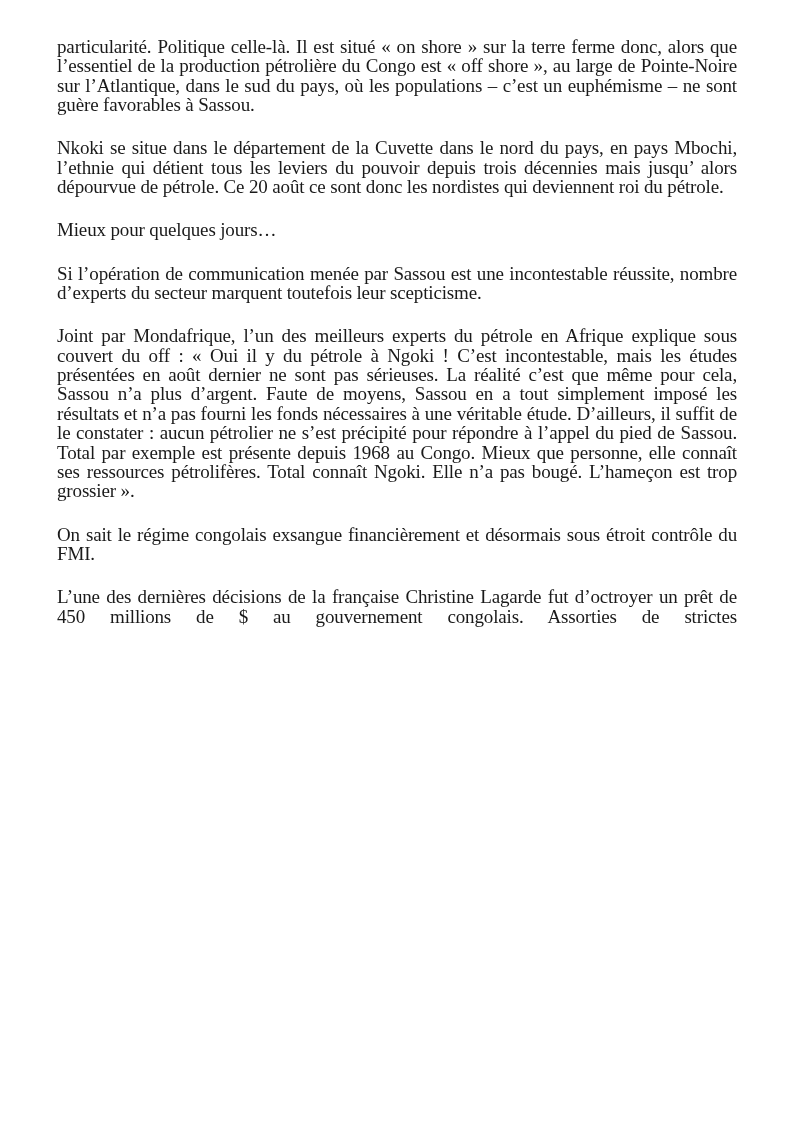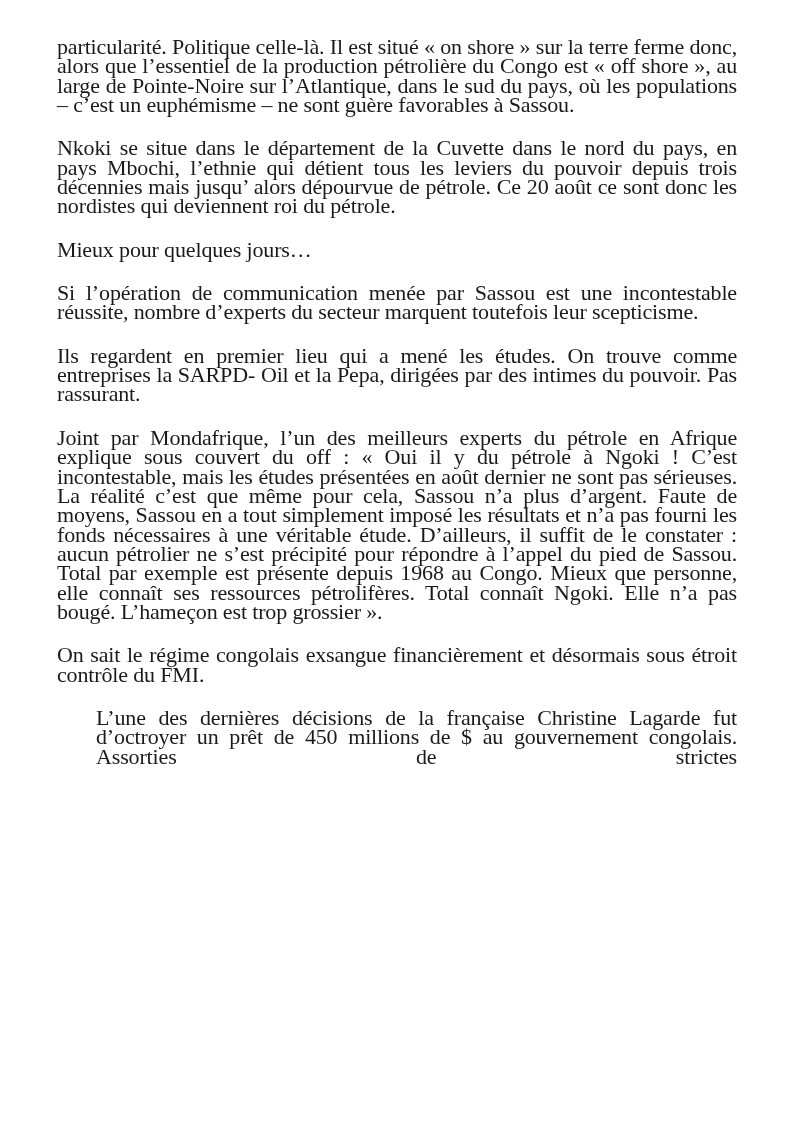--- a/index.html
+++ b/index.html
@@ -12,21 +12,21 @@
       height: 1122px;
       overflow: hidden;
       position: relative;
     }
     .page {
       position: absolute;
       left: 57px;
       top: 37px;
       width: 680px;
       font-family: "Liberation Serif", "DejaVu Serif", serif;
-      font-size: 22px;
+      font-size: 19px;
       line-height: 19.35px;
       color: #1a1a1a;
       letter-spacing: -0.15px;
     }
     .para {
       margin: 0 0 24px 0;
       text-align: justify;
       hyphens: none;
     }
     .para.last-line-left {
@@ -36,17 +36,16 @@
     }
   </style>
 </head>
 <body>
 
 <div class="page">
   <p class="para last-line-left">particularité. Politique celle-là. Il est situé « on shore » sur la terre ferme donc, alors que l’essentiel de la production pétrolière du Congo est « off shore », au large de Pointe-Noire sur l’Atlantique, dans le sud du pays, où les populations – c’est un euphémisme – ne sont guère favorables à Sassou.</p>
   <p class="para last-line-left">Nkoki se situe dans le département de la Cuvette dans le nord du pays, en pays Mbochi, l’ethnie qui détient tous les leviers du pouvoir depuis trois décennies mais jusqu’ alors dépourvue de pétrole. Ce 20 août ce sont donc les nordistes qui deviennent roi du pétrole.</p>
   <p class="para last-line-left">Mieux pour quelques jours…</p>
   <p class="para last-line-left">Si l’opération de communication menée par Sassou est une incontestable réussite, nombre d’experts du secteur marquent toutefois  leur scepticisme.</p>
-  <p class="para last-line-left">Ils regardent en premier lieu qui a mené les études. On trouve comme entreprises la SARPD- Oil et la Pepa, dirigées par des intimes du pouvoir. Pas rassurant.</p>
   <p class="para last-line-left"><span>Joint par Mondafrique, l’un des meilleurs experts du pétrole en Afrique explique sous couvert du off : </span><span class="quote">« Oui il y du pétrole à Ngoki ! C’est incontestable, mais les études présentées en août dernier ne sont pas sérieuses. La réalité c’est que même pour cela, Sassou n’a plus d’argent. Faute de moyens, Sassou en a tout simplement imposé les résultats et n’a pas fourni les fonds nécessaires à une véritable étude. D’ailleurs, il suffit de le constater : aucun pétrolier ne s’est précipité pour répondre à l’appel du pied de Sassou. Total par exemple est présente depuis 1968 au Congo. Mieux que personne, elle connaît ses ressources pétrolifères. Total connaît Ngoki. Elle n’a pas bougé. L’hameçon est  trop grossier ».</span></p>
   <p class="para last-line-left">On sait le régime congolais exsangue financièrement et désormais sous étroit contrôle du FMI.</p>
-  <p class="para" style="text-align-last: justify; margin-left: 39px;">L’une des dernières décisions de la française Christine Lagarde fut d’octroyer un prêt de 450 millions de $ au gouvernement congolais. Assorties de strictes</p>
+  <p class="para" style="text-align-last: justify;">L’une des dernières décisions de la française Christine Lagarde fut d’octroyer un prêt de 450 millions de $ au gouvernement congolais. Assorties de strictes</p>
 </div>
 
 </body></html>

